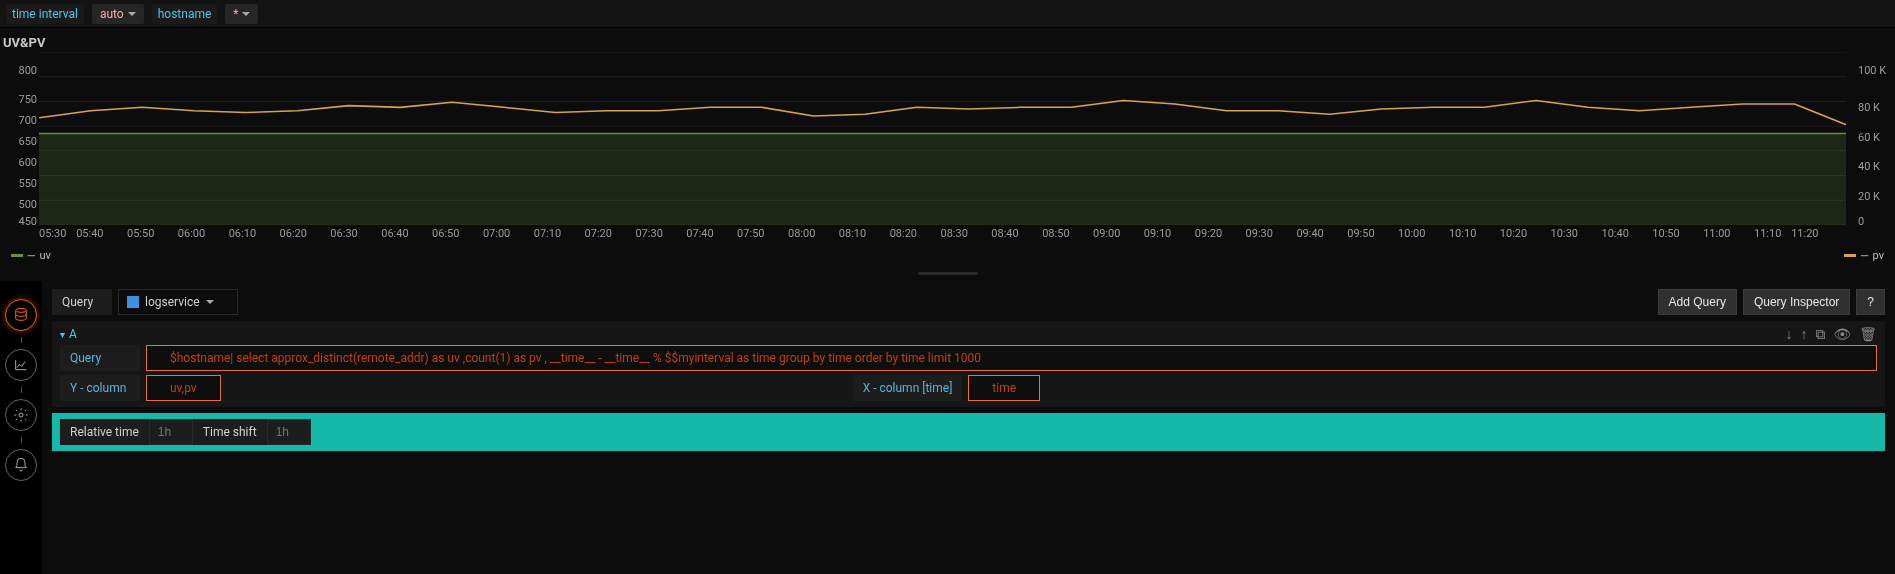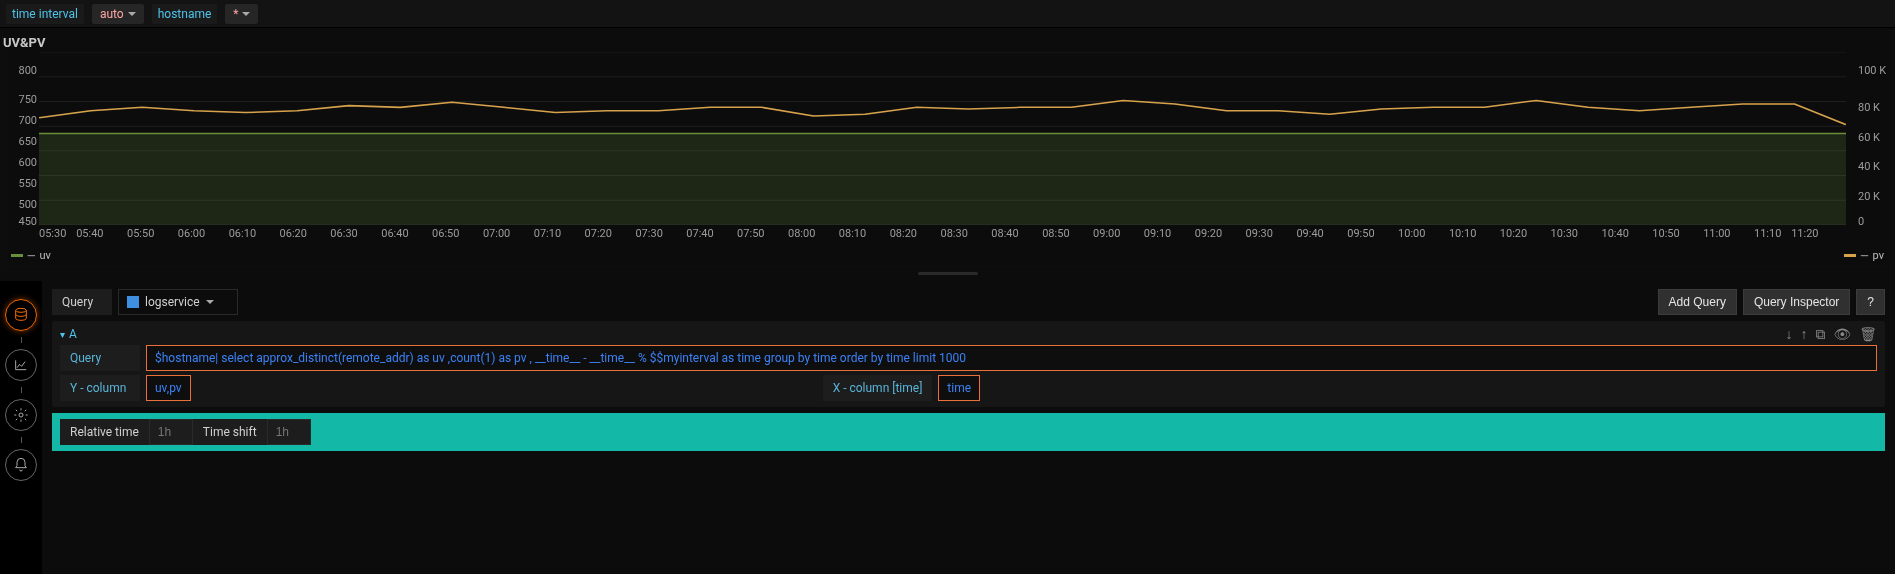--- a/index.html
+++ b/index.html
@@ -204,23 +204,23 @@
     align-items: center;
     color: #4fc3ea;
     font-size: 12px;
   }
   .query-letter { color:#4fc3ea; }
   .query-actions { margin-left:auto; display:flex; gap:8px; color:#888; }
   .query-actions span { cursor:pointer; font-size:14px; line-height:1; }
 
   .boxed {
     border: 1px solid #e97038;
-    padding: 5px 8px;
-    font-size: 12px;
-    color: #3b82f6;
+    padding: 5px 23px;
+    font-size: 12px;
+    color: #c2410c;
     background: #0e0e0e;
     flex: 1;
   }
   .boxed.small { flex: 0 0 auto; min-width:40px;}
   .field-row { display:flex; align-items:center; gap:6px; }
   .field-label {
     color: #59b4d9;
     font-size: 12px;
     padding: 6px 10px;
     background: #1d1d1d;

